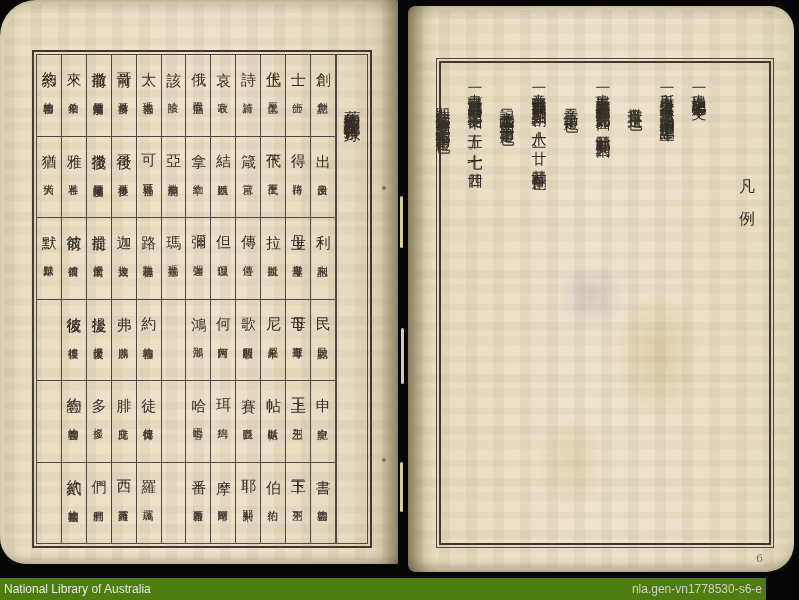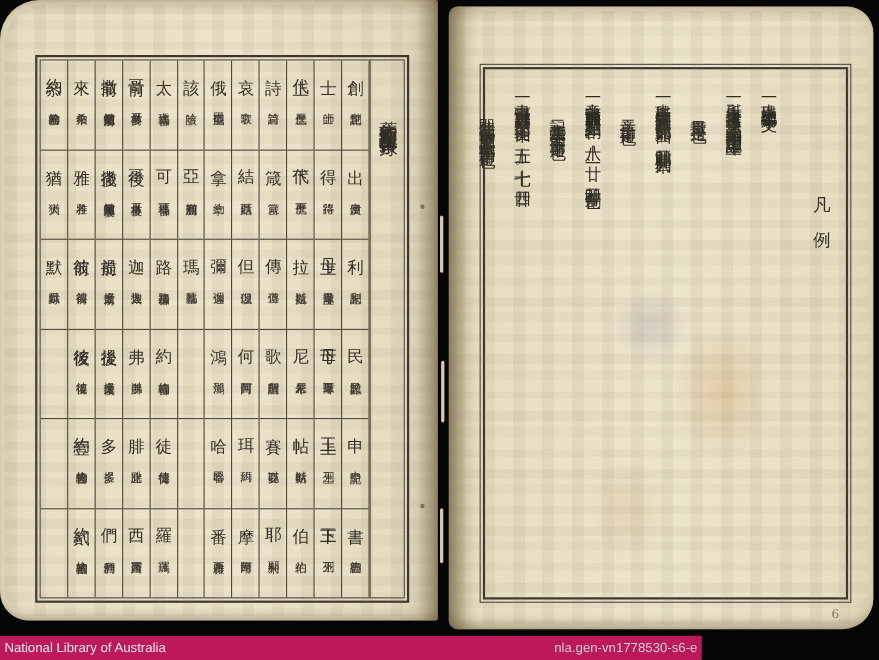--- a/index.html
+++ b/index.html
@@ -99,21 +99,21 @@
   }
   .page-number {
     position:absolute; left:348px; top:546px; font-size:11px; color:#7d7463;
     font-family:"DejaVu Serif",serif;
   }
   .margin-dot { position:absolute; width:4px; height:4px; border-radius:50%; background:rgba(60,52,38,.55); }
   .dot-1 { left:382px; top:186px; }
   .dot-2 { left:382px; top:458px; }
   
   .footer-bar {
-    position:absolute; left:0; bottom:0; width:638px; height:22px; background:#be185d;
+    position:absolute; left:0; bottom:0; width:766px; height:22px; background:#4d7c0f;
     display:flex; justify-content:space-between; align-items:center; padding:0 4px;
     font-family:"Liberation Sans","DejaVu Sans",sans-serif; font-size:12px;
   }
   .footer-left { color:#e9e9e9; }
   .footer-right { color:#cfcfcf; }
 </style>
 </head>
 <body>
 
 <div class="page page-left">

